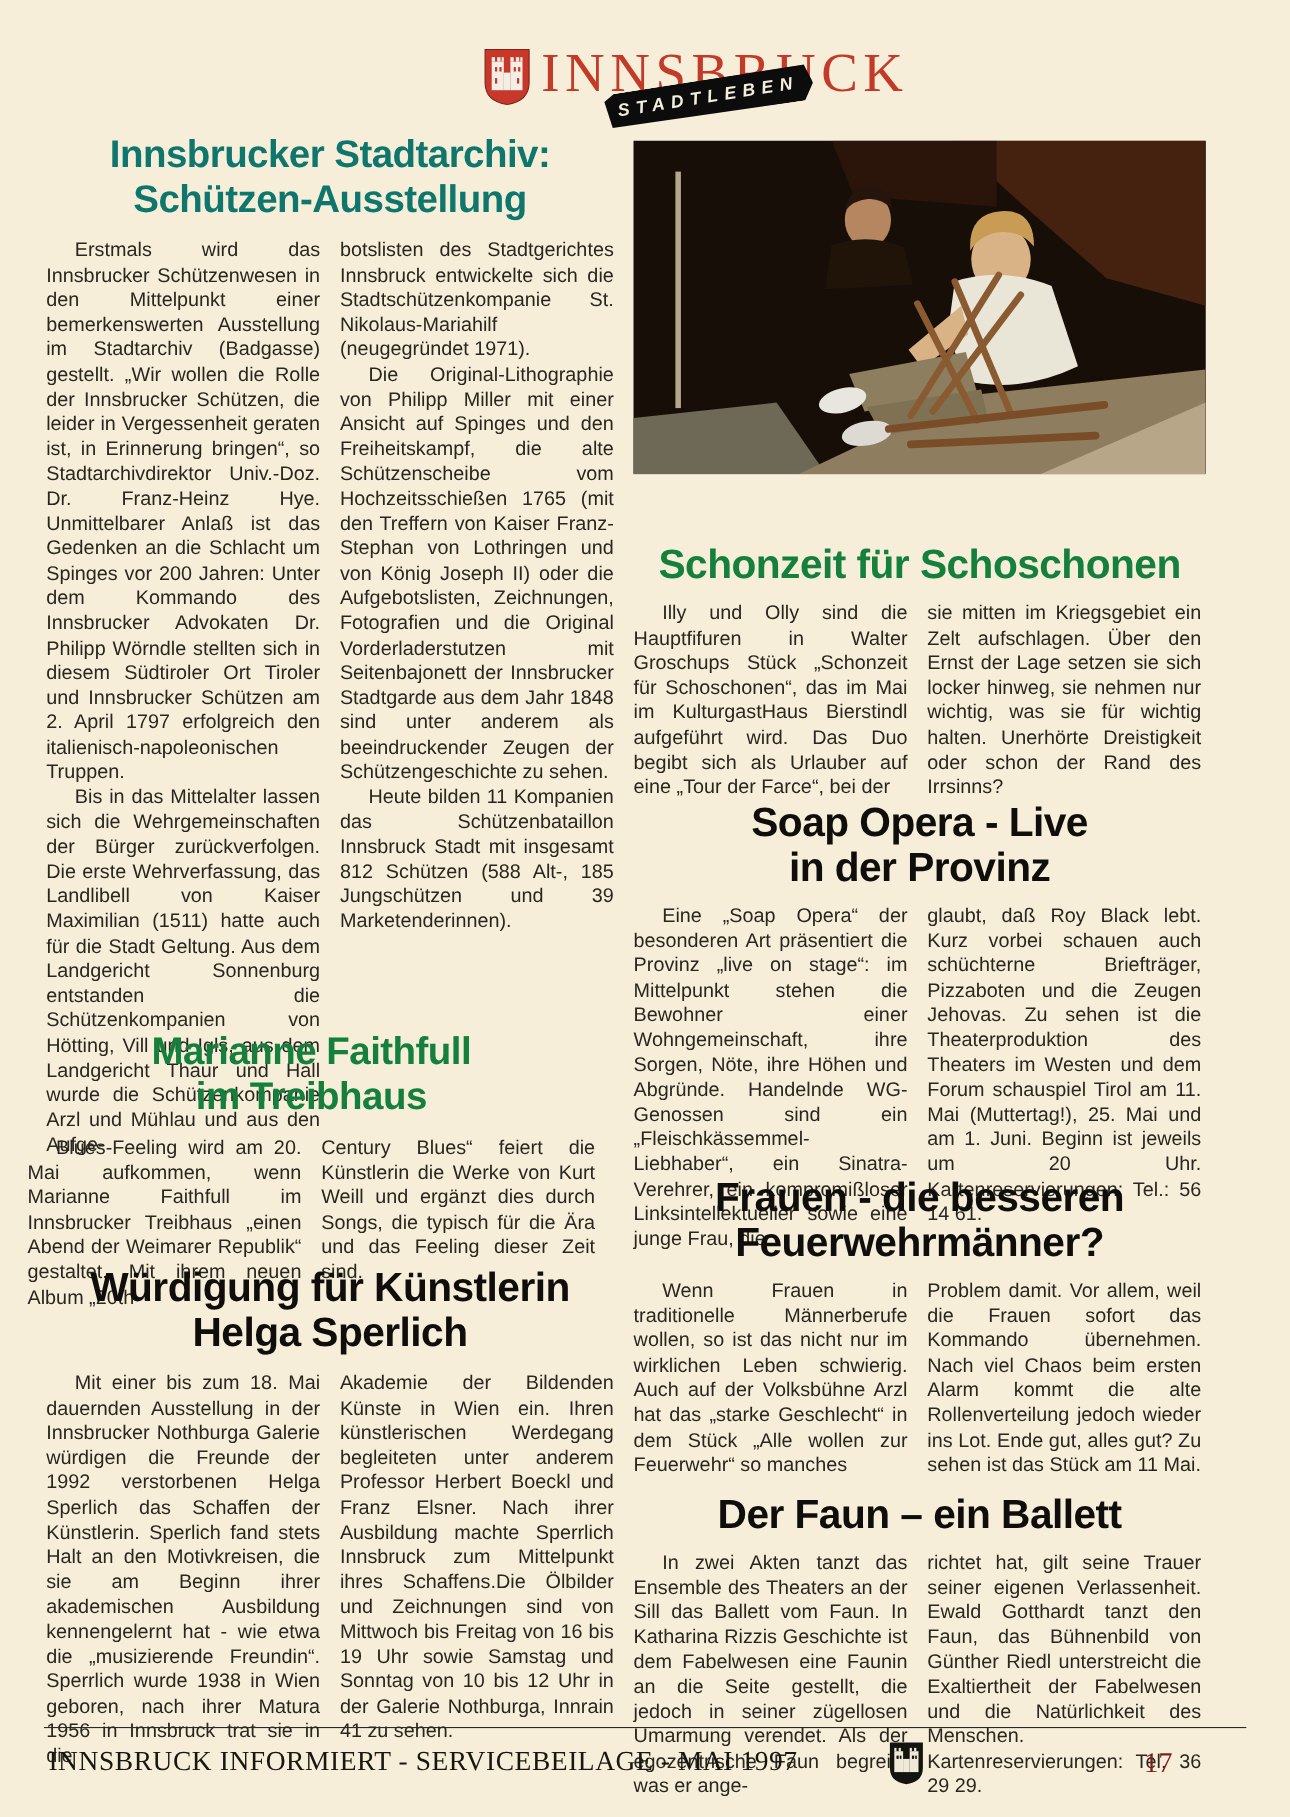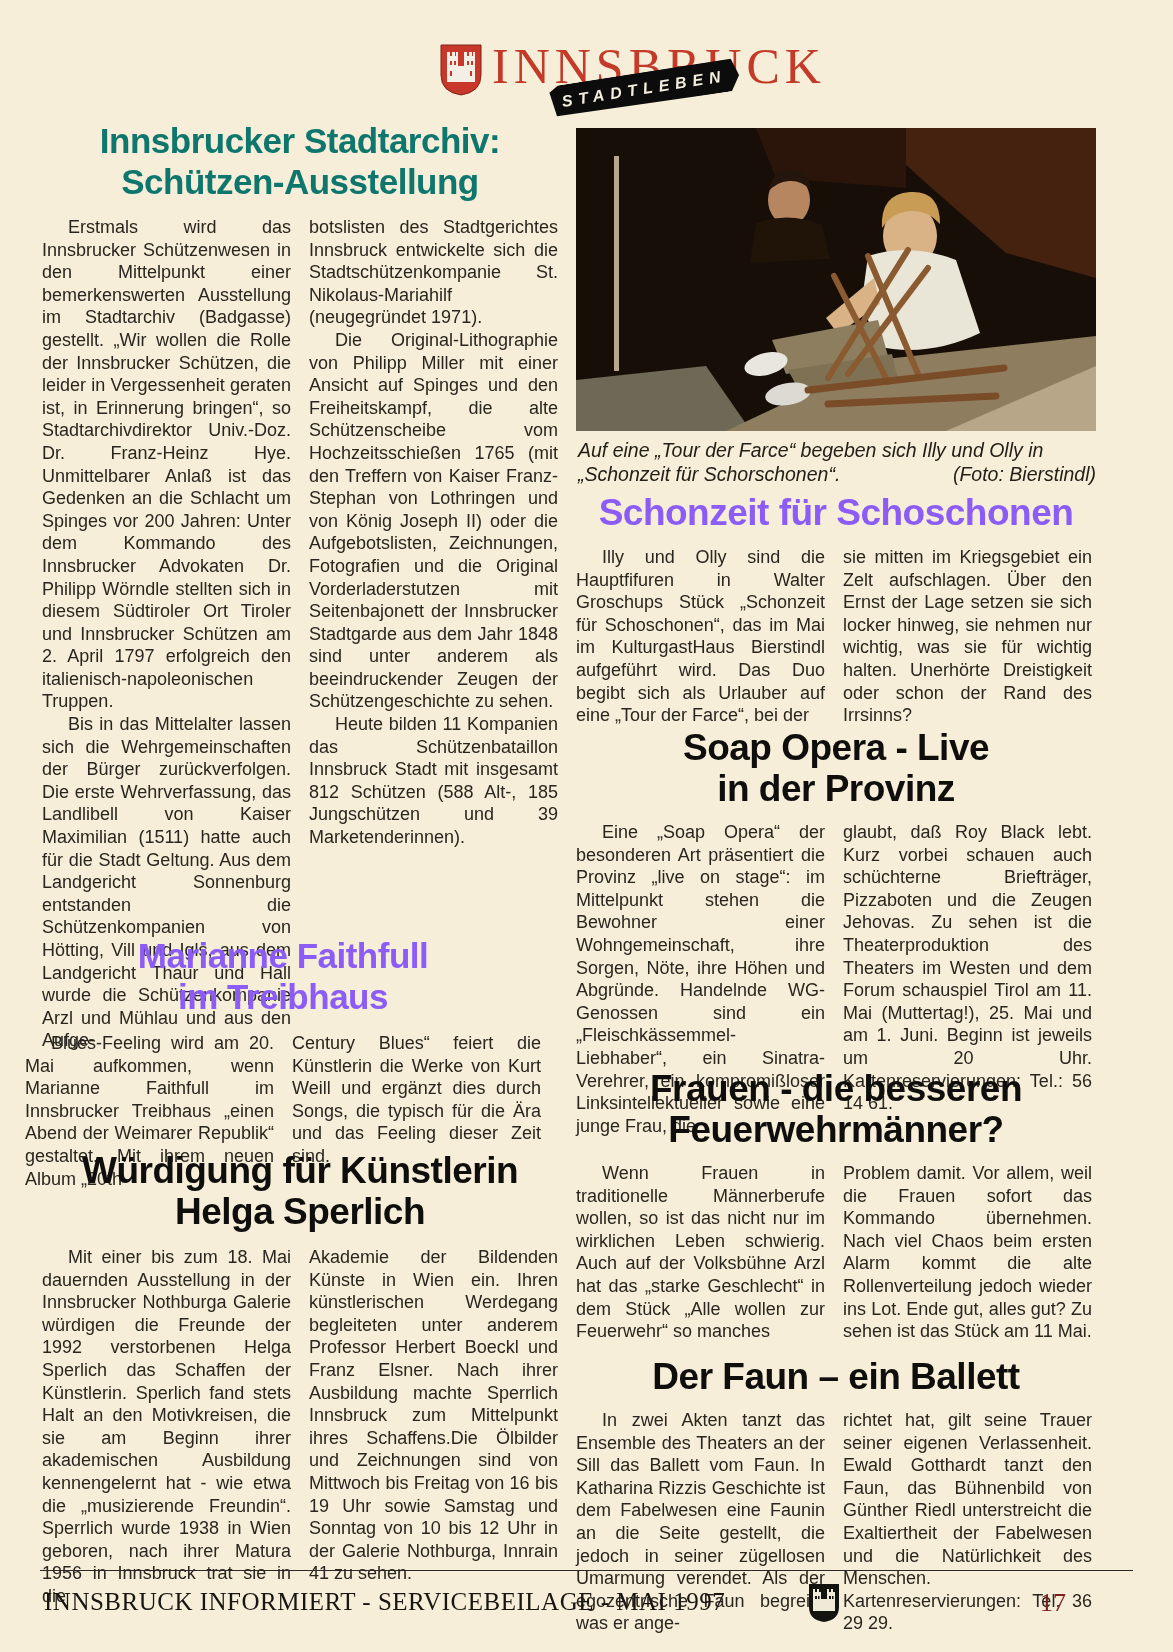--- a/index.html
+++ b/index.html
@@ -20,21 +20,21 @@
     background:#0c0c0c;transform:rotate(-9deg);
     clip-path:polygon(1% 18%,6% 0%,97% 2%,100% 55%,95% 100%,3% 92%);
     display:flex;align-items:center;justify-content:center;
     color:#f3eedd;font-weight:bold;font-style:italic;
     font-size:16px;letter-spacing:6px;z-index:5;
   }
   
   .hl{font-weight:bold;text-align:center;letter-spacing:-0.5px;}
   .hl-line{font-size:35px;line-height:41px;}
   .hl-green{color:#0f766e;}
-  .hl-blue{color:#8b5cf6;}
+  .hl-blue{color:#15803d;}
   .hl-black{color:#0f0e0c;}
   .cols{display:flex;gap:18px;}
   .col{width:249px;font-size:18px;line-height:22.6px;text-align:justify;color:#29261f;}
   .col p{margin:0;text-indent:26px;}
   .col p.cont{text-indent:0;}
   .abs{position:absolute;}
   
   .photo{position:absolute;left:576px;top:128px;width:520px;height:303px;background:#150d08;}
   .caption{
     position:absolute;left:578px;top:438px;width:518px;
@@ -157,24 +157,20 @@
         <line x1="342" y1="246" x2="292" y2="128"></line>
         <line x1="272" y1="246" x2="352" y2="140"></line>
         <line x1="312" y1="254" x2="258" y2="148"></line>
       </g>
       <g stroke="#7a4c28" stroke-width="7" stroke-linecap="round">
         <line x1="232" y1="262" x2="428" y2="240"></line>
         <line x1="252" y1="276" x2="420" y2="268"></line>
       </g>
     </svg>
   </div>
-  <div class="caption">
-    <span>Auf eine „Tour der Farce“ begeben sich Illy und Olly in „Schonzeit für Schorschonen“.</span>
-    <span class="credit">(Foto: Bierstindl)</span>
-  </div>
 
   <section class="abs" style="left:576px;top:492px;width:520px;">
     <div class="hl">
       <div class="hl-line hl-blue" style="font-size:37px;">Schonzeit für Schoschonen</div>
     </div>
     <div class="cols" style="margin-top:13px;">
       <div class="col">
         <p>Illy und Olly sind die Hauptfifuren in Walter Groschups Stück „Schonzeit für Schoschonen“, das im Mai im KulturgastHaus Bierstindl aufgeführt wird. Das Duo begibt sich als Urlauber auf eine „Tour der Farce“, bei der</p>
       </div>
       <div class="col">

